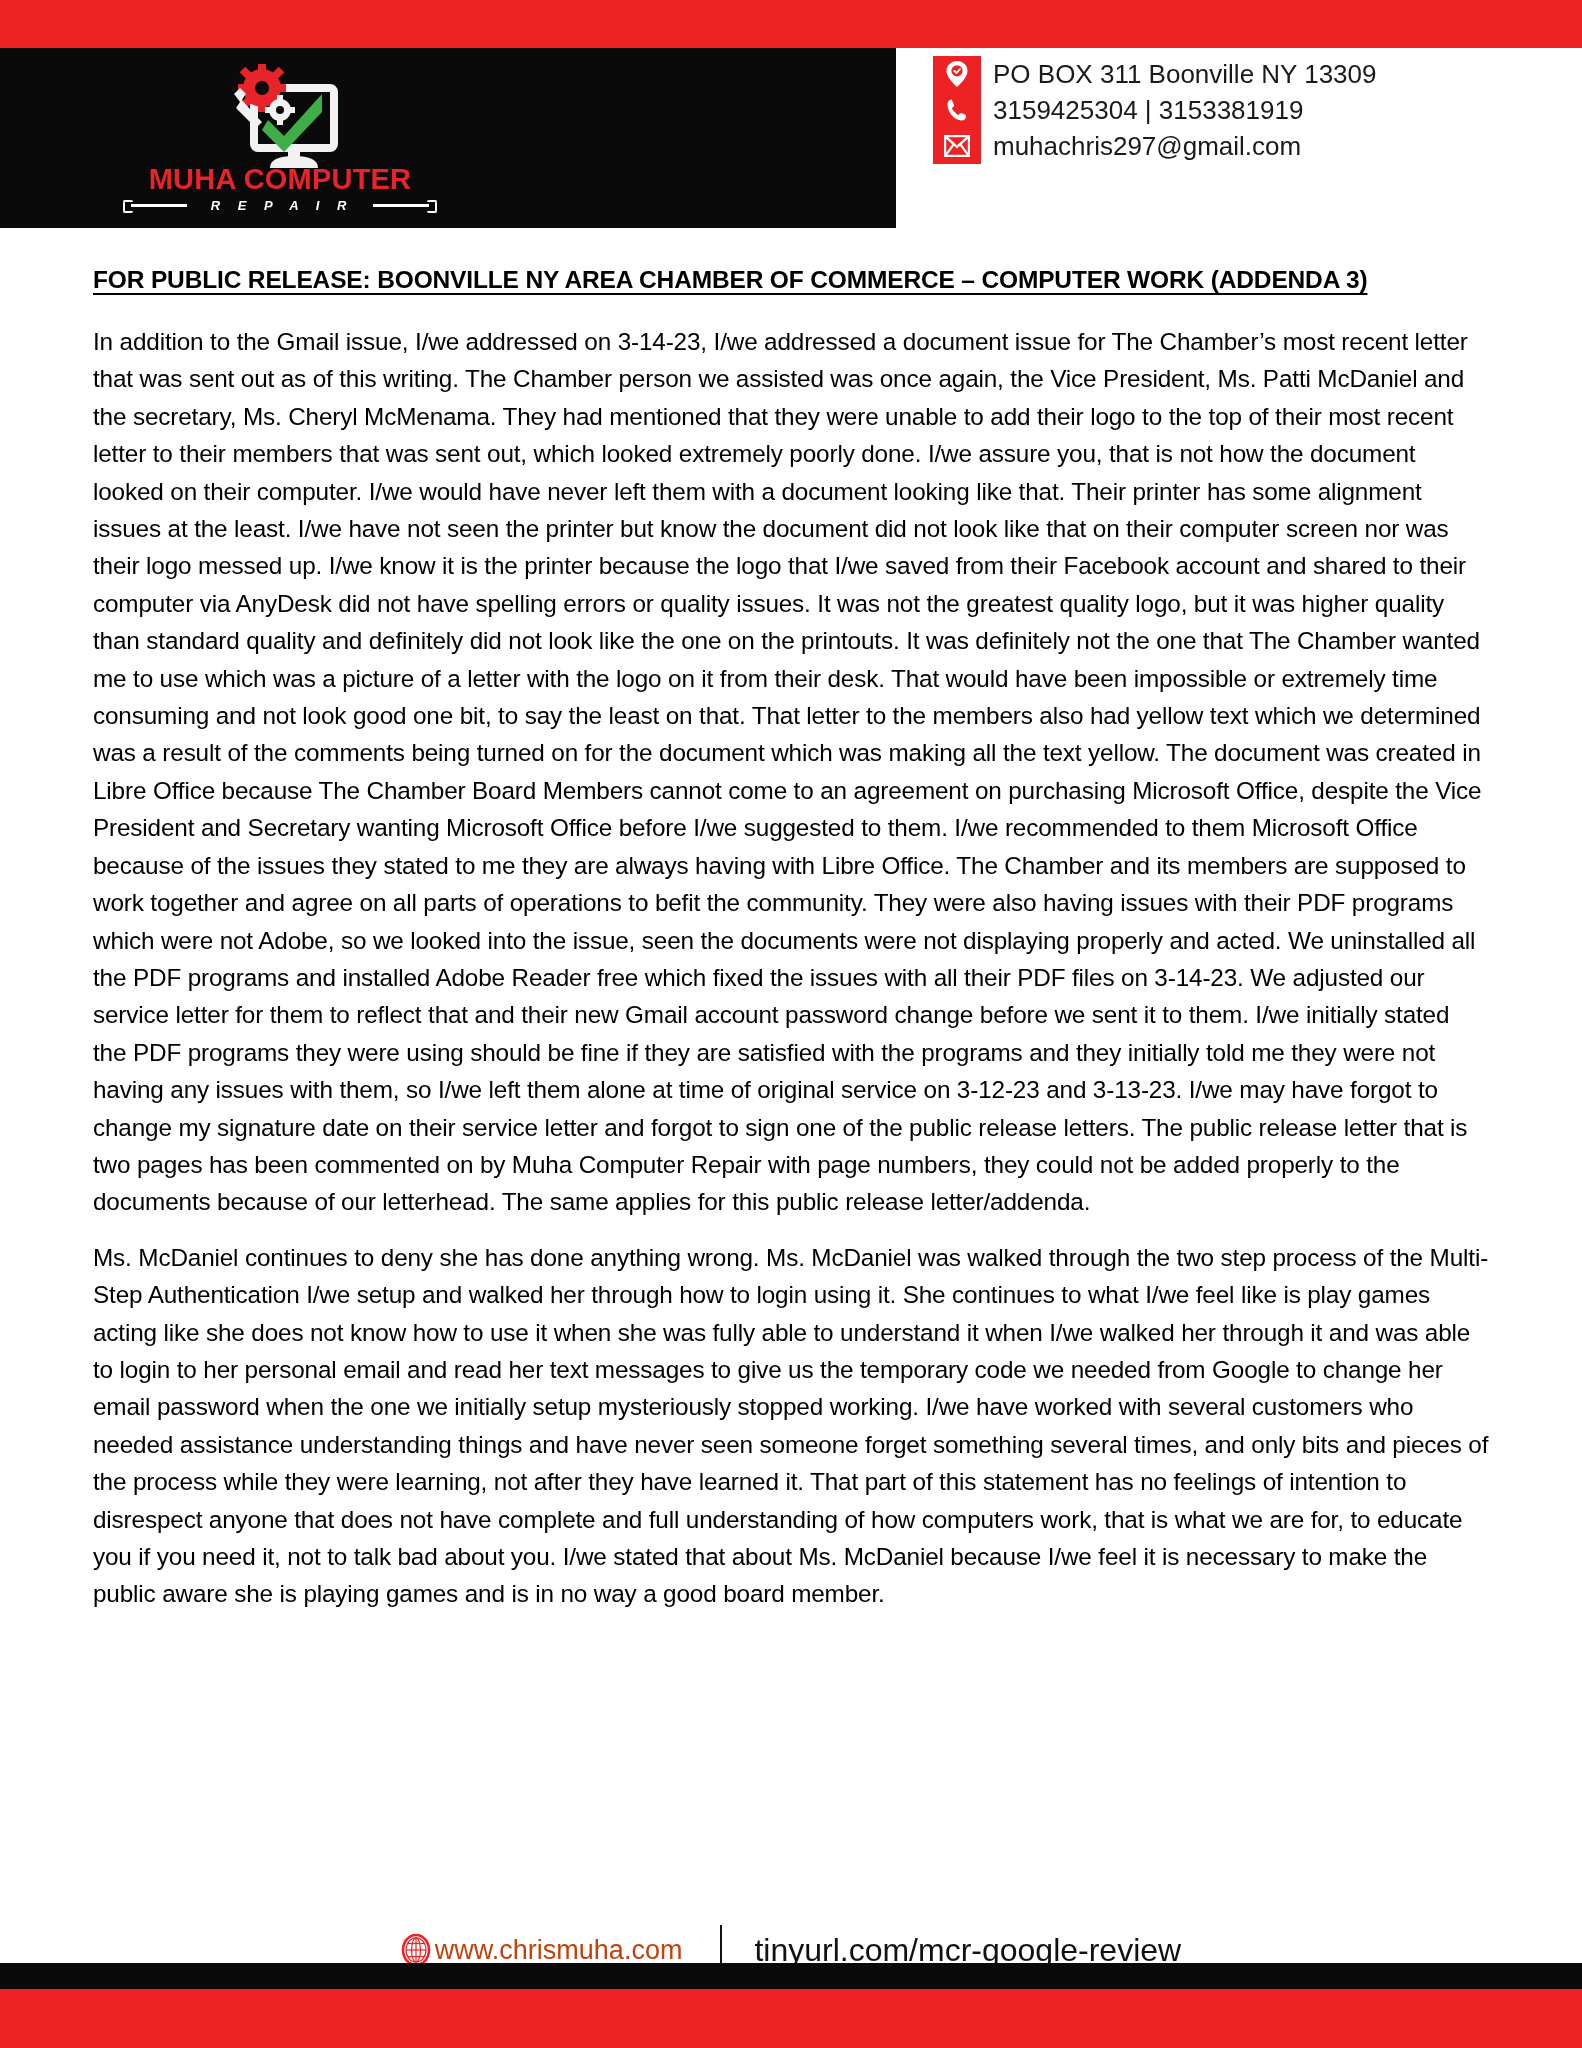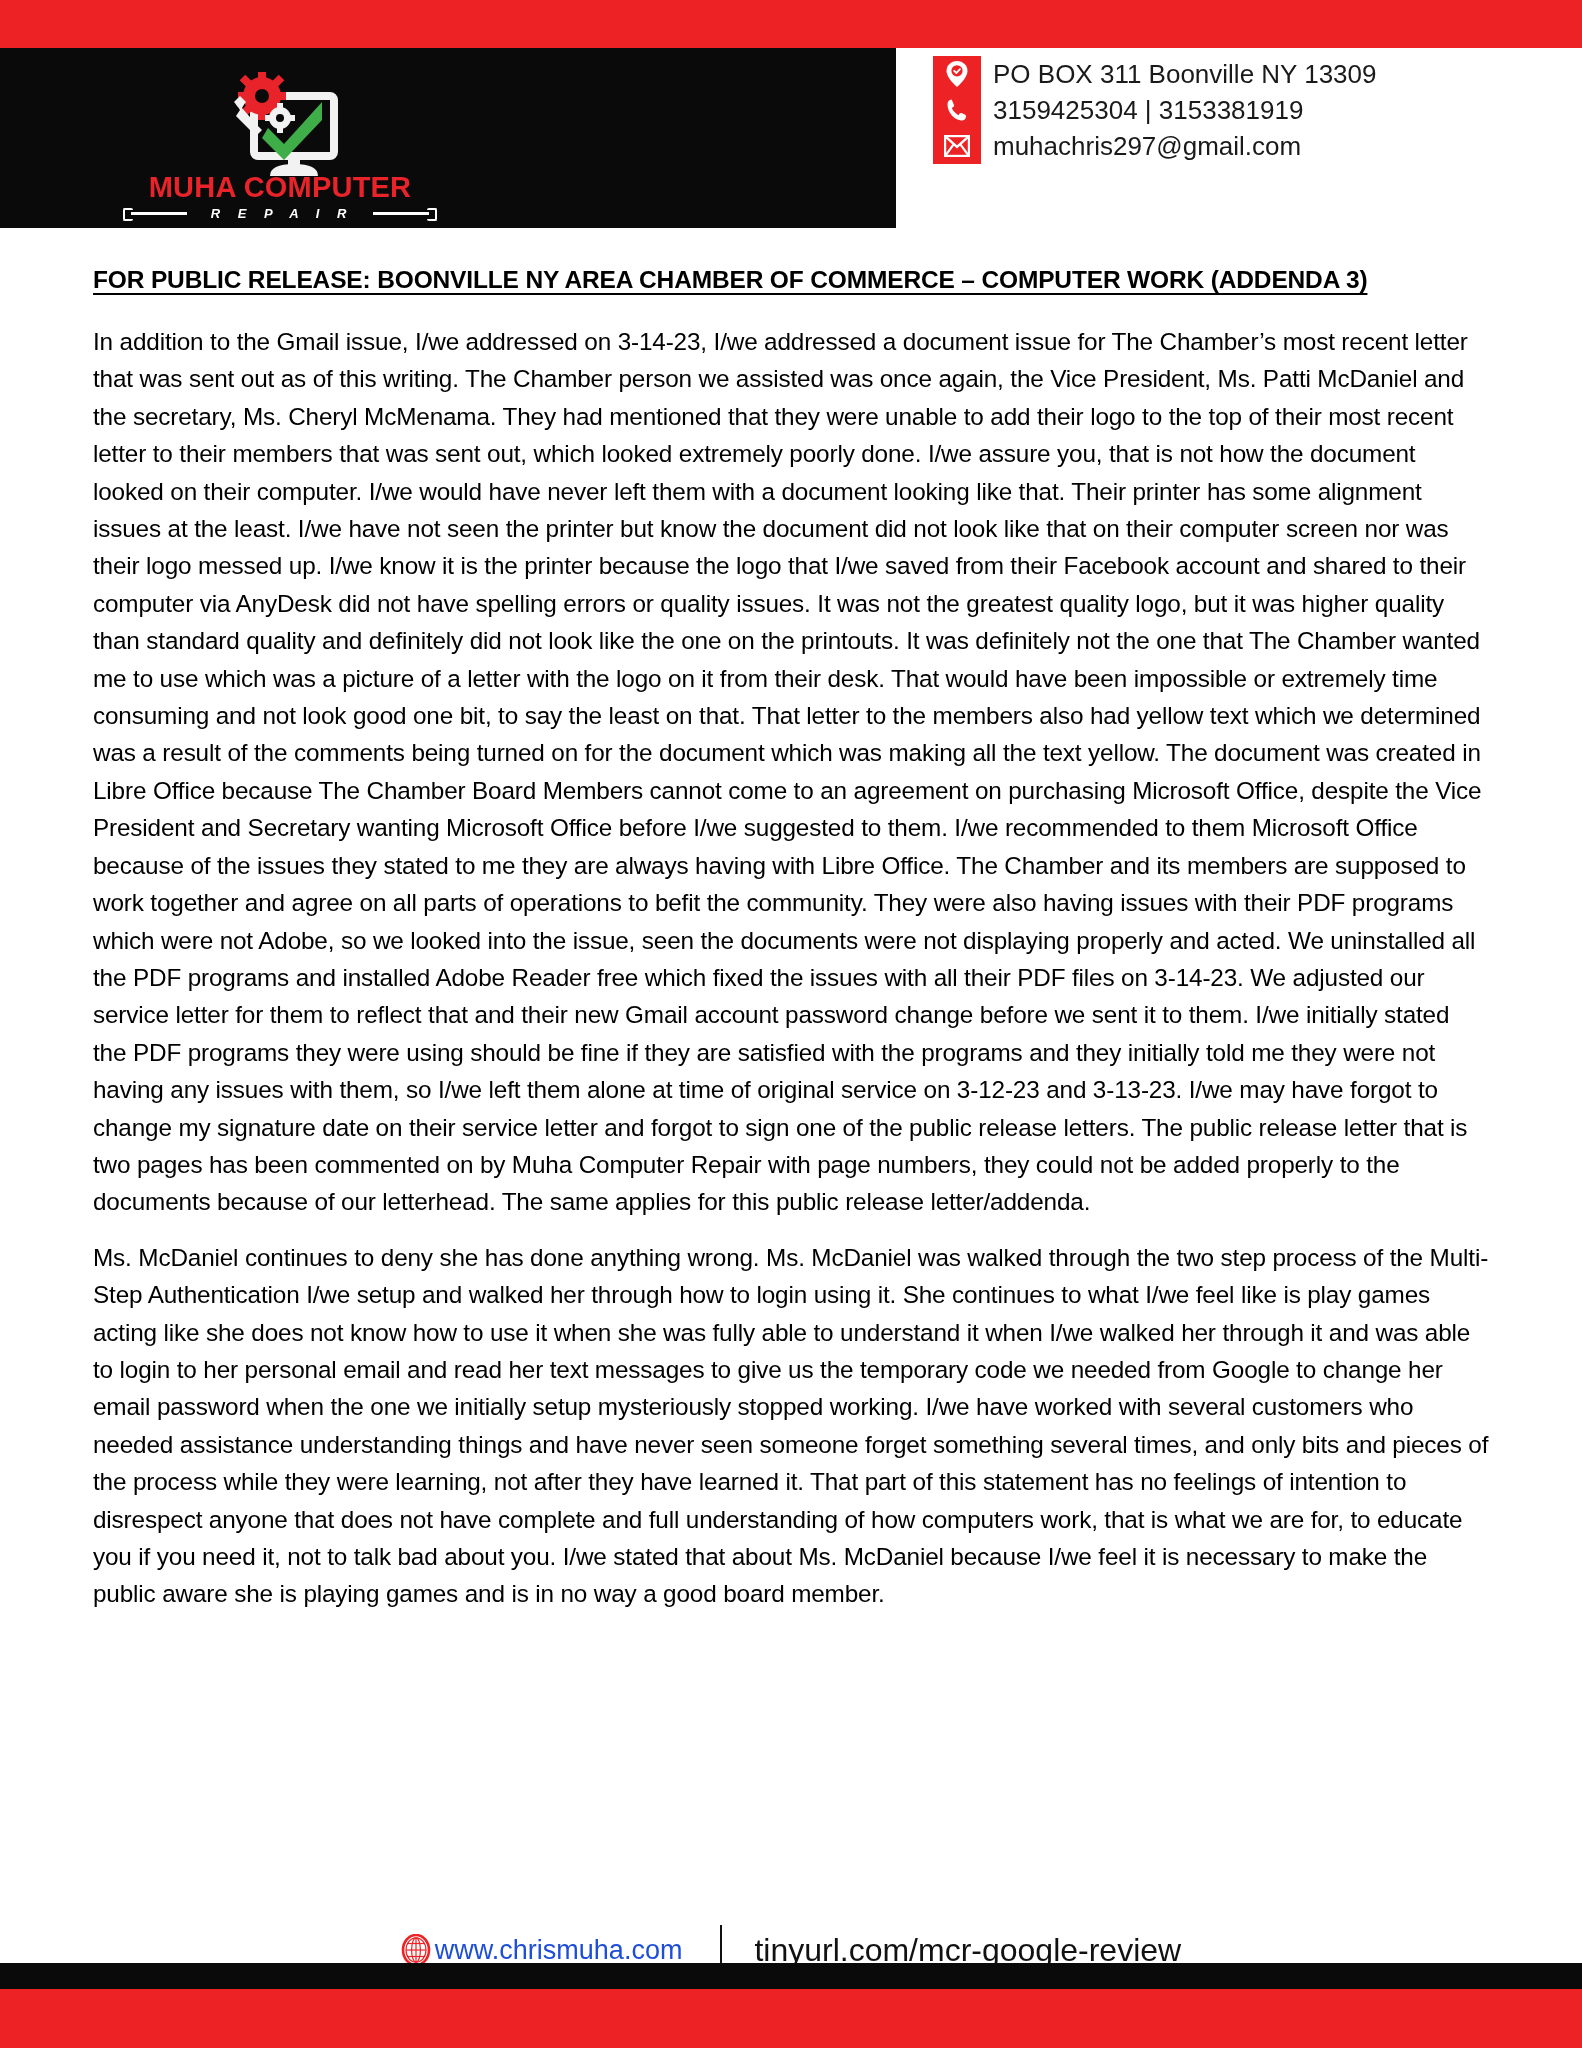--- a/index.html
+++ b/index.html
@@ -48,21 +48,21 @@
     top: 0;
     width: 686px;
     height: 180px;
     background: #ffffff;
   }
 
   
   .logo-wrap {
     position: absolute;
     left: 140px;
-    top: 24px;
+    top: 16px;
     width: 280px;
     height: 168px;
   }
   .logo-mark {
     position: absolute;
     left: 78px;
     top: 0px;
     width: 126px;
     height: 104px;
   }
@@ -190,21 +190,21 @@
     display: flex;
     align-items: center;
     justify-content: center;
     gap: 0px;
   }
   .footer-site {
     display: flex;
     align-items: center;
     gap: 4px;
     font-size: 27px;
-    color: #1d4ed8;
+    color: #c2410c;
     white-space: nowrap;
   }
   .globe-icon {
     width: 30px;
     height: 32px;
     flex: 0 0 auto;
   }
   .footer-divider {
     width: 2px;
     height: 50px;

